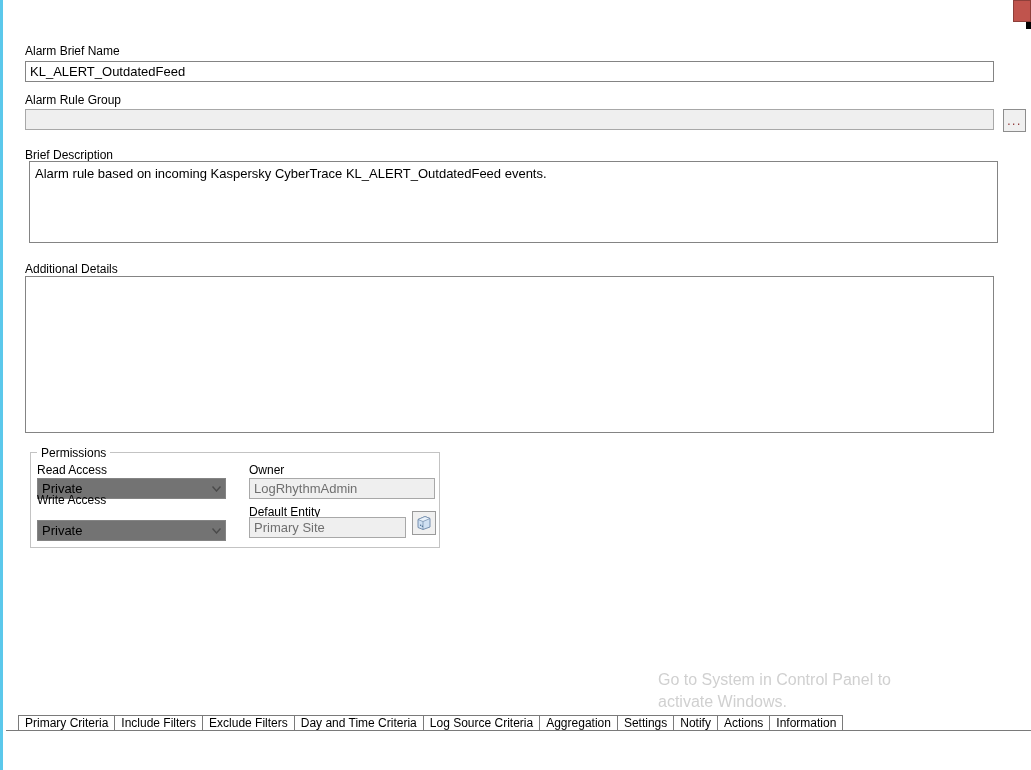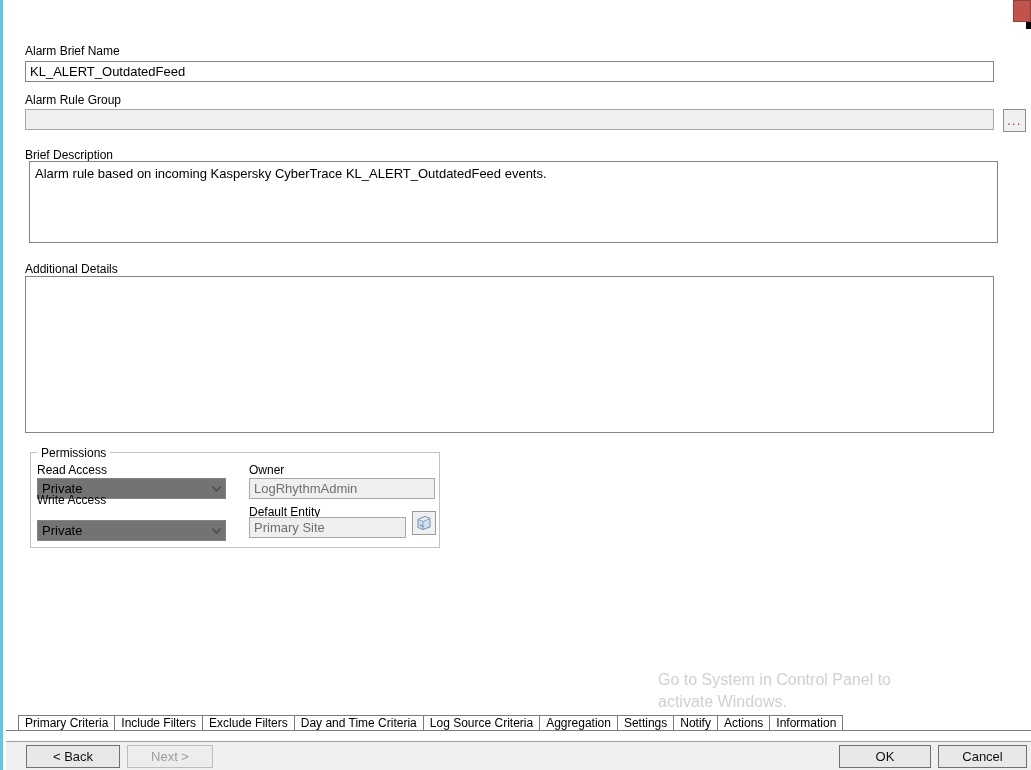--- a/index.html
+++ b/index.html
@@ -381,21 +381,15 @@
         </div>
       <div class="tab">
           <span>Actions</span>
         </div>
       <div class="tab">
           <span>Information</span>
         </div>
     </div>
     <div class="tab-body"></div>
 
-    <div class="buttonbar">
-      <div class="btn" style="left:20px; top:3px; width:94px; height:23px;">&lt; Back</div>
-      <div class="btn disabled" style="left:121px; top:3px; width:86px; height:23px;">Next &gt;</div>
-      <div class="btn default" style="left:833px; top:3px; width:92px; height:23px;">OK</div>
-      <div class="btn" style="left:932px; top:3px; width:89px; height:23px;">Cancel</div>
-    </div>
 
   </div>
 </div>
 
 </body></html>

